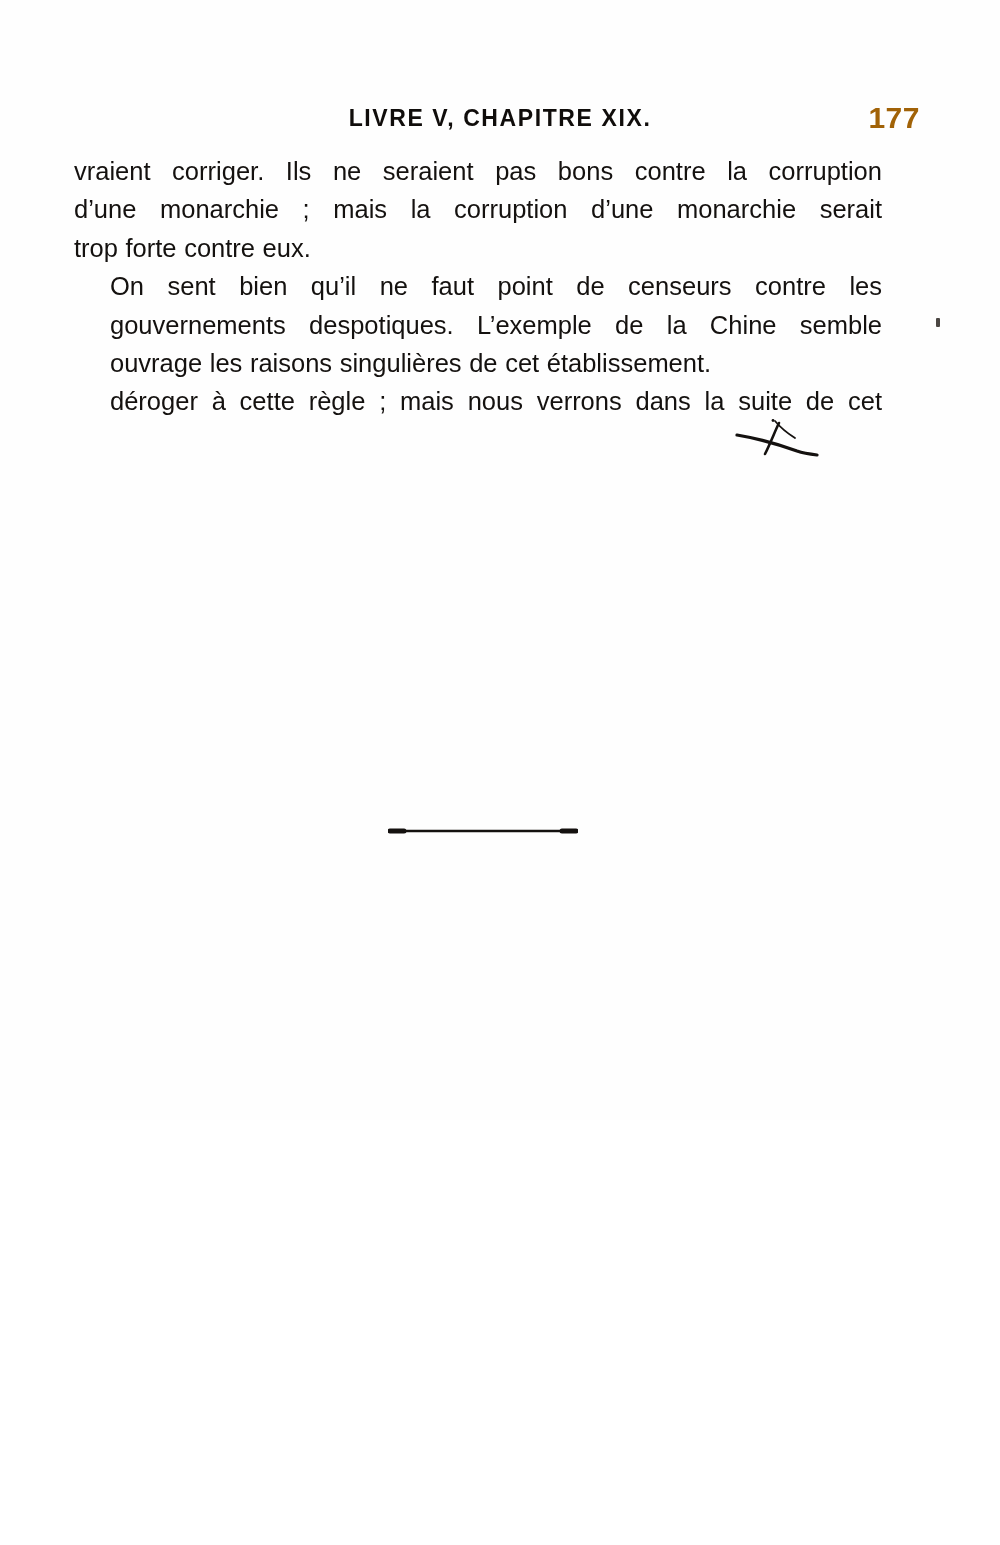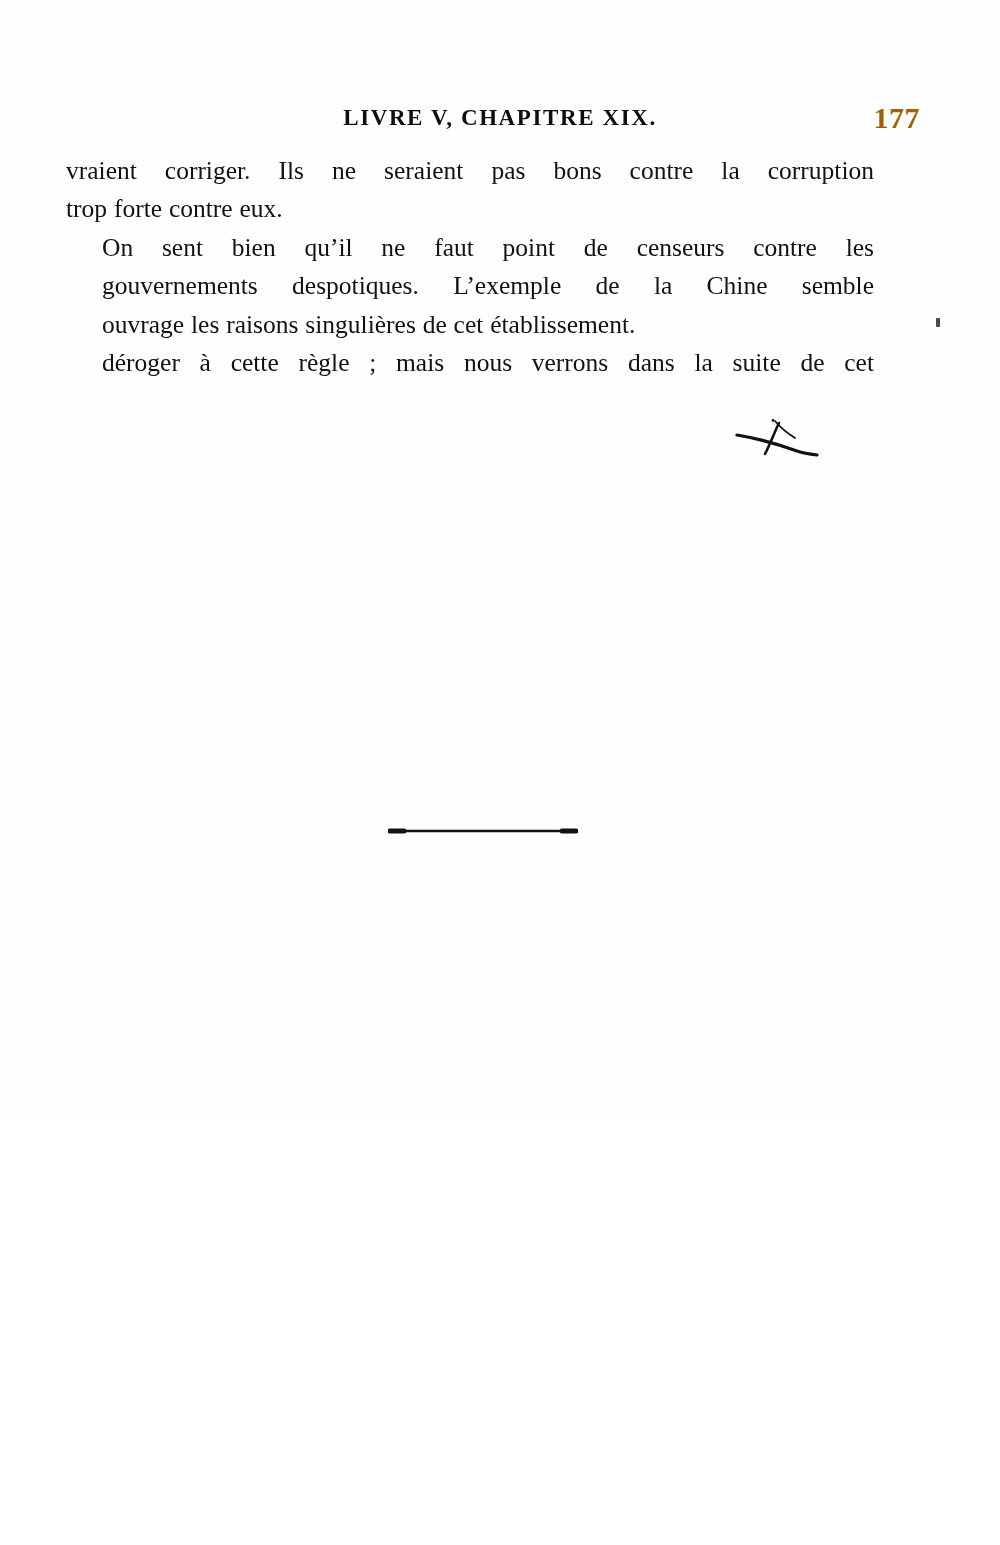--- a/index.html
+++ b/index.html
@@ -5,21 +5,21 @@
   html, body {
     margin: 0;
     padding: 0;
     background: #ffffff;
   }
   .page {
     position: relative;
     width: 1000px;
     height: 1120px;
     background: #fefefe;
-    font-family: Liberation Serif, serif;
+    font-family: Liberation Sans, sans-serif;
     color: #14110f;
     overflow: hidden;
   }
 
   
   .running-head {
     position: absolute;
     top: 105px;
     left: 80px;
     right: 80px;
@@ -43,21 +43,21 @@
     font-size: 30px;
     font-weight: 700;
     letter-spacing: 0.5px;
     color: #a16207;
   }
 
   
   .textblock {
     position: absolute;
     top: 152px;
-    left: 66px;
+    left: 74px;
     width: 808px;
   }
   .para {
     margin: 0;
     font-size: 25.5px;
     line-height: 38.4px;
     text-align: justify;
     text-justify: inter-word;
     color: #14110f;
     word-spacing: 0.5px;
@@ -119,20 +119,21 @@
 
   <div class="running-head">
     <div class="head-title">LIVRE V, CHAPITRE XIX.</div>
     <div class="folio">177</div>
   </div>
 
   <div class="textblock">
 
     <p class="para first">
       <span class="line just">vraient corriger. Ils ne seraient pas bons contre la corruption</span>
+      <span class="line just">d’une monarchie ; mais la corruption d’une monarchie serait</span>
       <span class="line last">trop forte contre eux.</span>
     </p>
 
     <p class="para indent">
       <span class="line just" style="text-indent:36px;">On sent bien qu’il ne faut point de censeurs contre les</span>
       <span class="line just">gouvernements despotiques. L’exemple de la Chine semble</span>
       <span class="line last">ouvrage les raisons singulières de cet établissement.</span>
       <span class="line just">déroger à cette règle ; mais nous verrons dans la suite de cet</span>
     </p>
 

